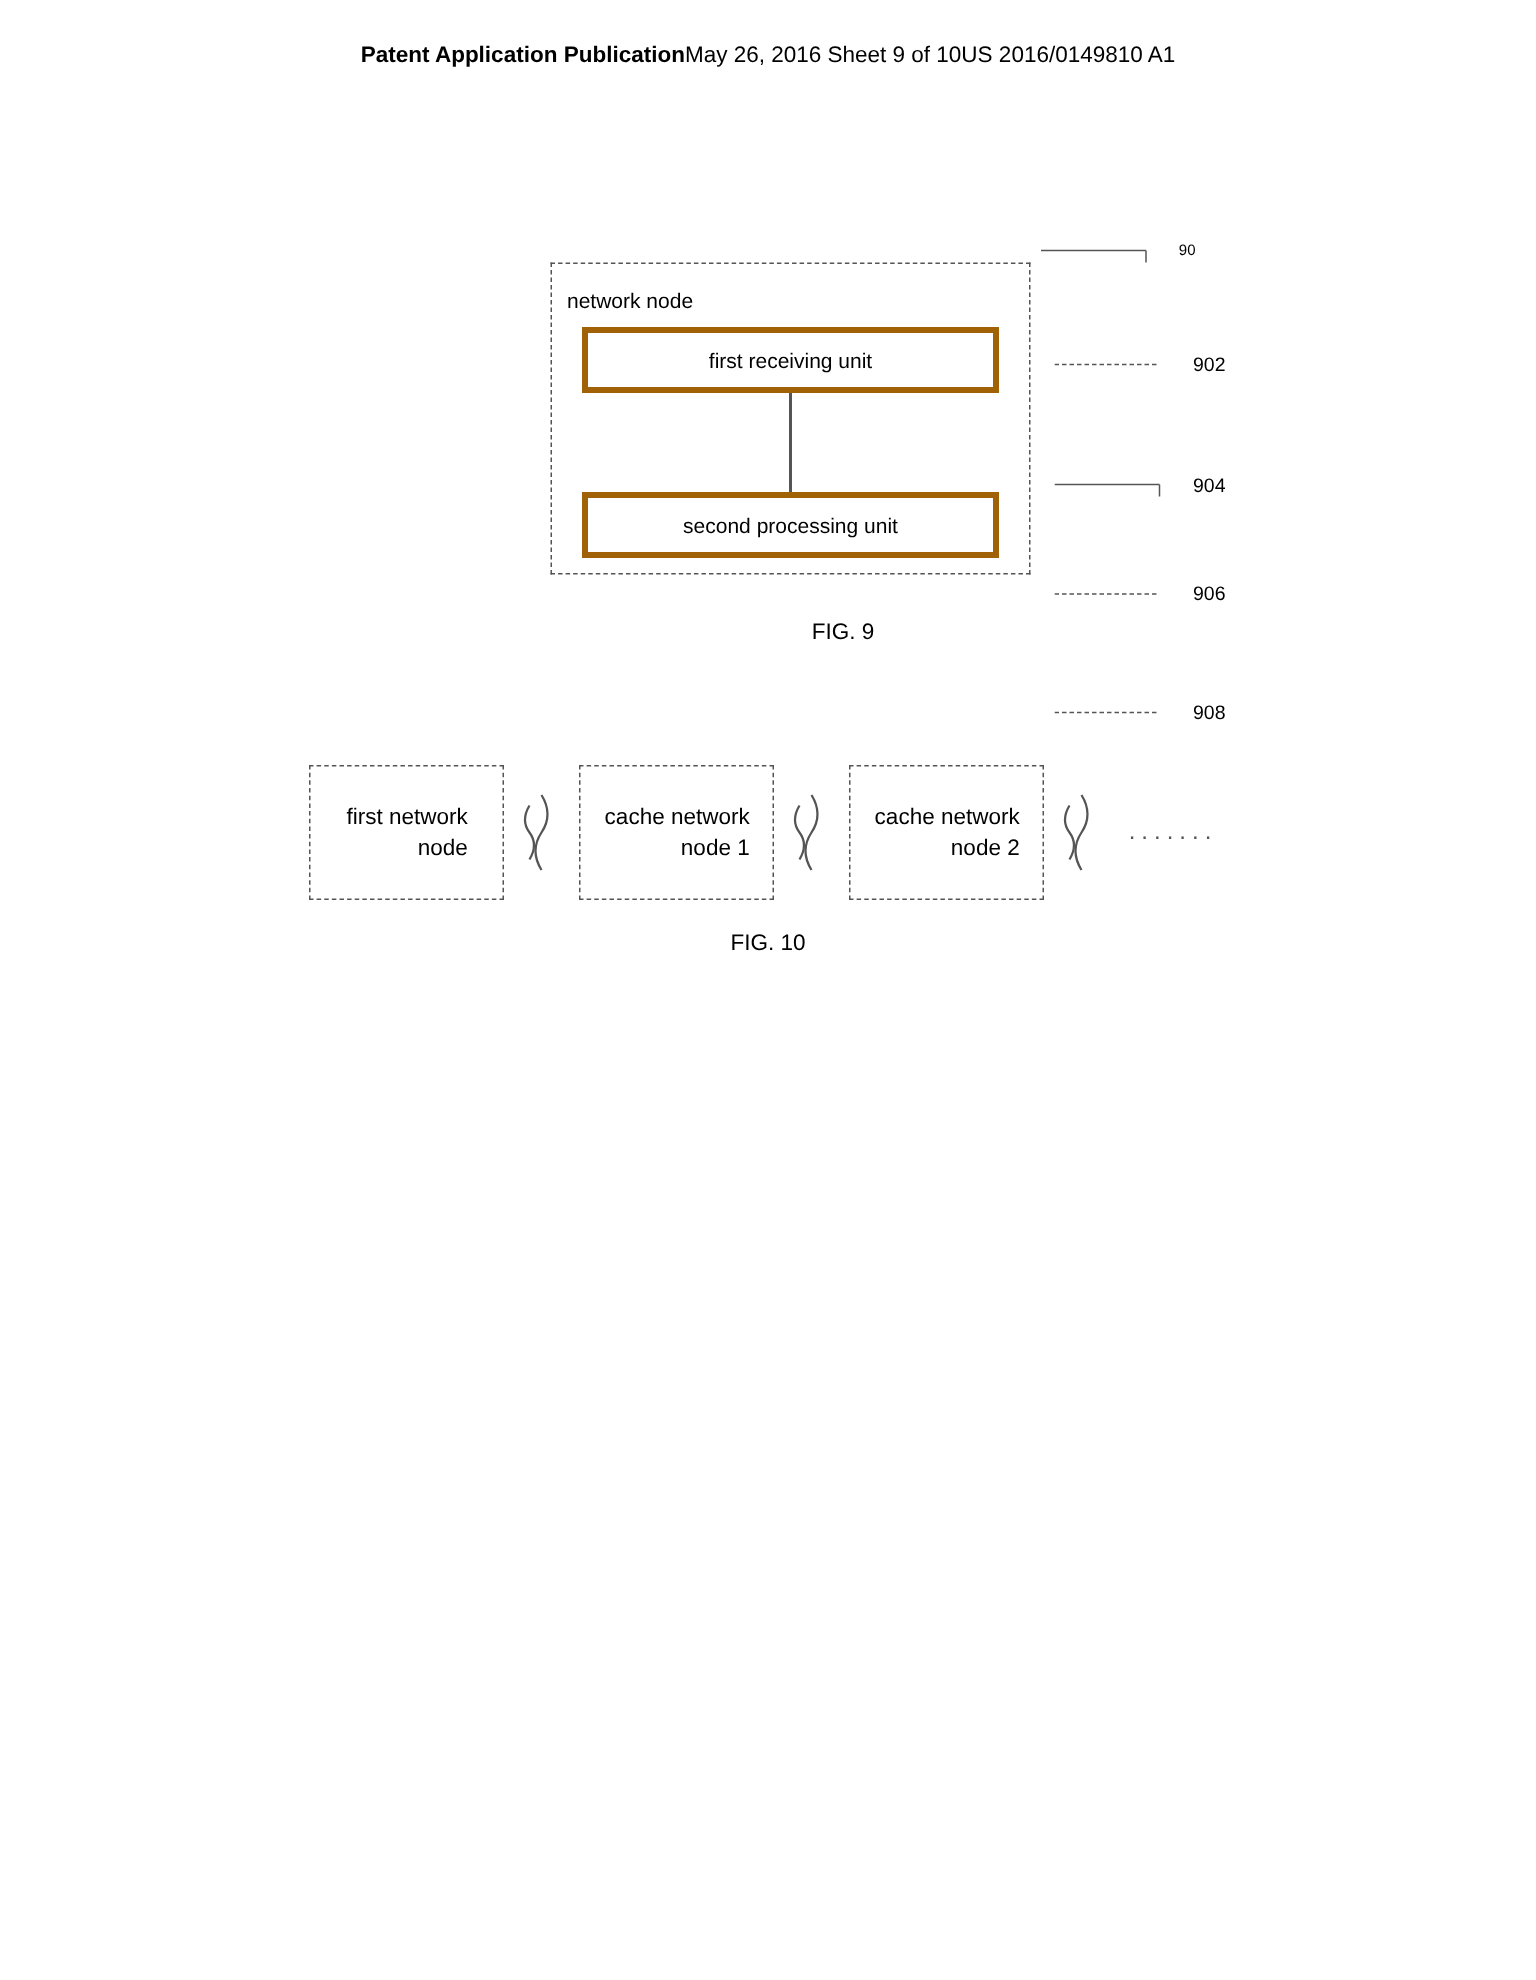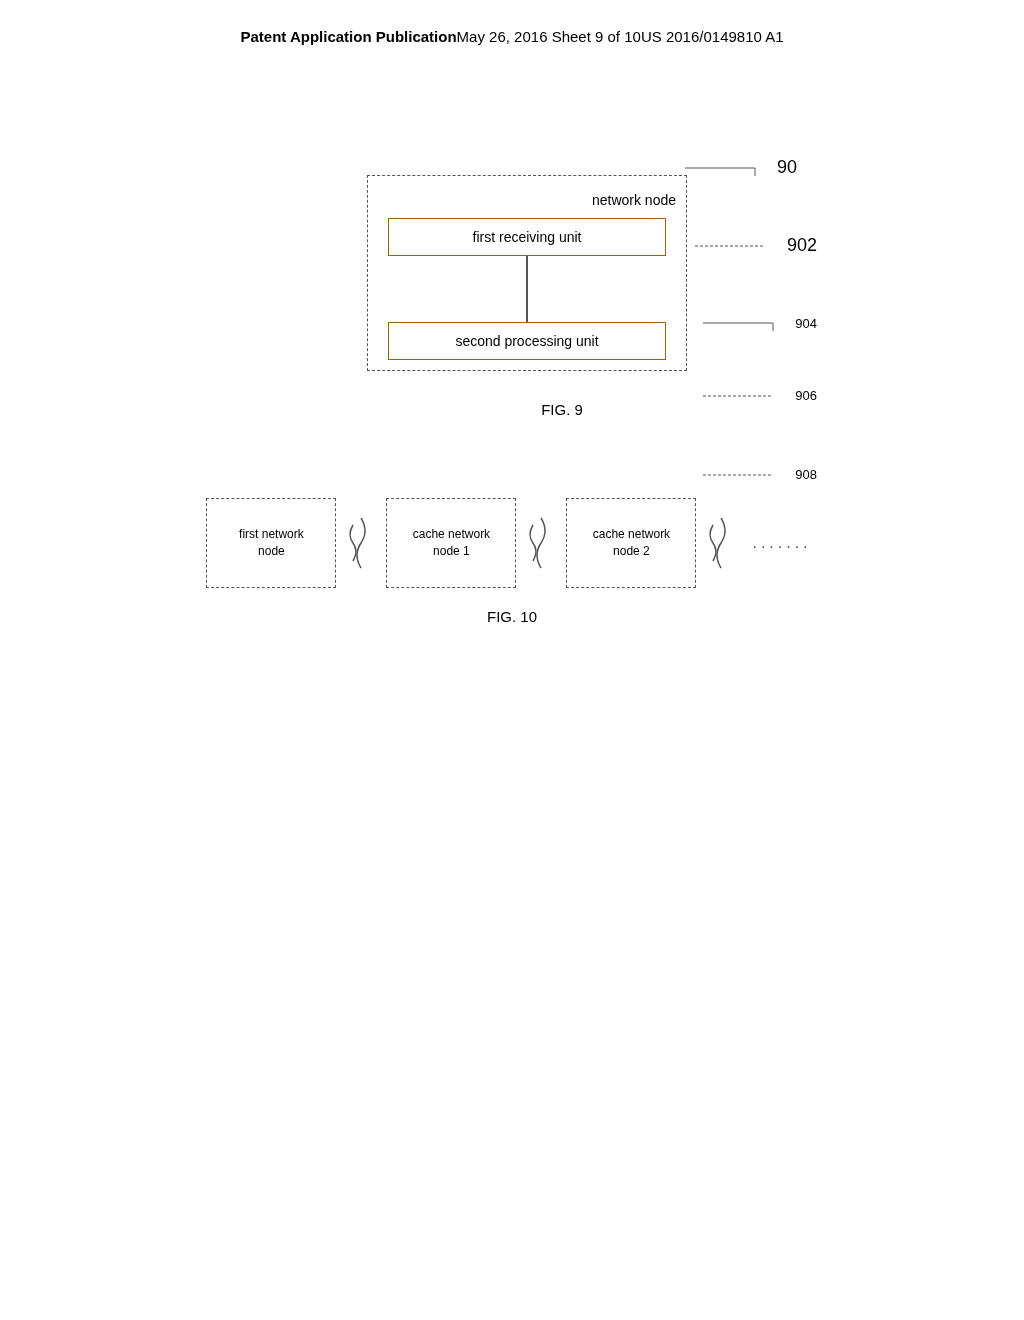--- a/index.html
+++ b/index.html
@@ -45,28 +45,28 @@
     
     .outer-box {
       border: 1px dashed #555;
       padding: 10px;
       width: 320px;
       position: relative;
       margin-left: 30px;
     }
 
     .outer-box-label {
-      text-align: right;
+      text-align: left;
       font-size: 14px;
       padding: 6px 0 10px 0;
     }
 
     
     .inner-box {
-      border: 1px solid #a16207;
+      border: 4px solid #a16207;
       text-align: center;
       padding: 10px 0;
       font-size: 14px;
       margin: 0 10px;
       background: #fff;
     }
 
     .connector-line {
       width: 2px;
       height: 22px;
@@ -95,22 +95,22 @@
       gap: 0;
     }
 
     .node-box {
       border: 1px dashed #555;
       width: 130px;
       height: 90px;
       display: flex;
       align-items: center;
       justify-content: center;
-      text-align: center;
-      font-size: 12px;
+      text-align: right;
+      font-size: 15px;
       line-height: 1.4;
       padding: 8px;
     }
 
     .wave-connector {
       width: 50px;
       height: 90px;
       display: flex;
       align-items: center;
       justify-content: center;
@@ -162,28 +162,28 @@
         <span>second processing unit</span>
       </div>
 
     </div>
 
     <div style="position:absolute; top:-18px; right:-110px; display:flex; align-items:center;">
       <svg width="90" height="20">
         <line x1="0" y1="10" x2="70" y2="10" stroke="#555" stroke-width="1"></line>
         <line x1="70" y1="10" x2="70" y2="18" stroke="#555" stroke-width="1"></line>
       </svg>
-      <span style="font-size:18px; margin-left:2px;">90</span>
+      <span style="font-size:10px; margin-left:2px;">90</span>
     </div>
 
     <div style="position:absolute; top:60px; right:-130px; display:flex; align-items:center;">
       <svg width="90" height="14">
         <line x1="0" y1="7" x2="70" y2="7" stroke="#555" stroke-width="1" stroke-dasharray="3,2"></line>
       </svg>
-      <span style="font-size:18px; margin-left:2px;">902</span>
+      <span style="font-size:13px; margin-left:2px;">902</span>
     </div>
 
     <div style="position:absolute; top:138px; right:-130px; display:flex; align-items:center;">
       <svg width="90" height="20">
         <line x1="0" y1="10" x2="70" y2="10" stroke="#555" stroke-width="1"></line>
         <line x1="70" y1="10" x2="70" y2="18" stroke="#555" stroke-width="1"></line>
       </svg>
       <span style="font-size:13px; margin-left:2px;">904</span>
     </div>
 

